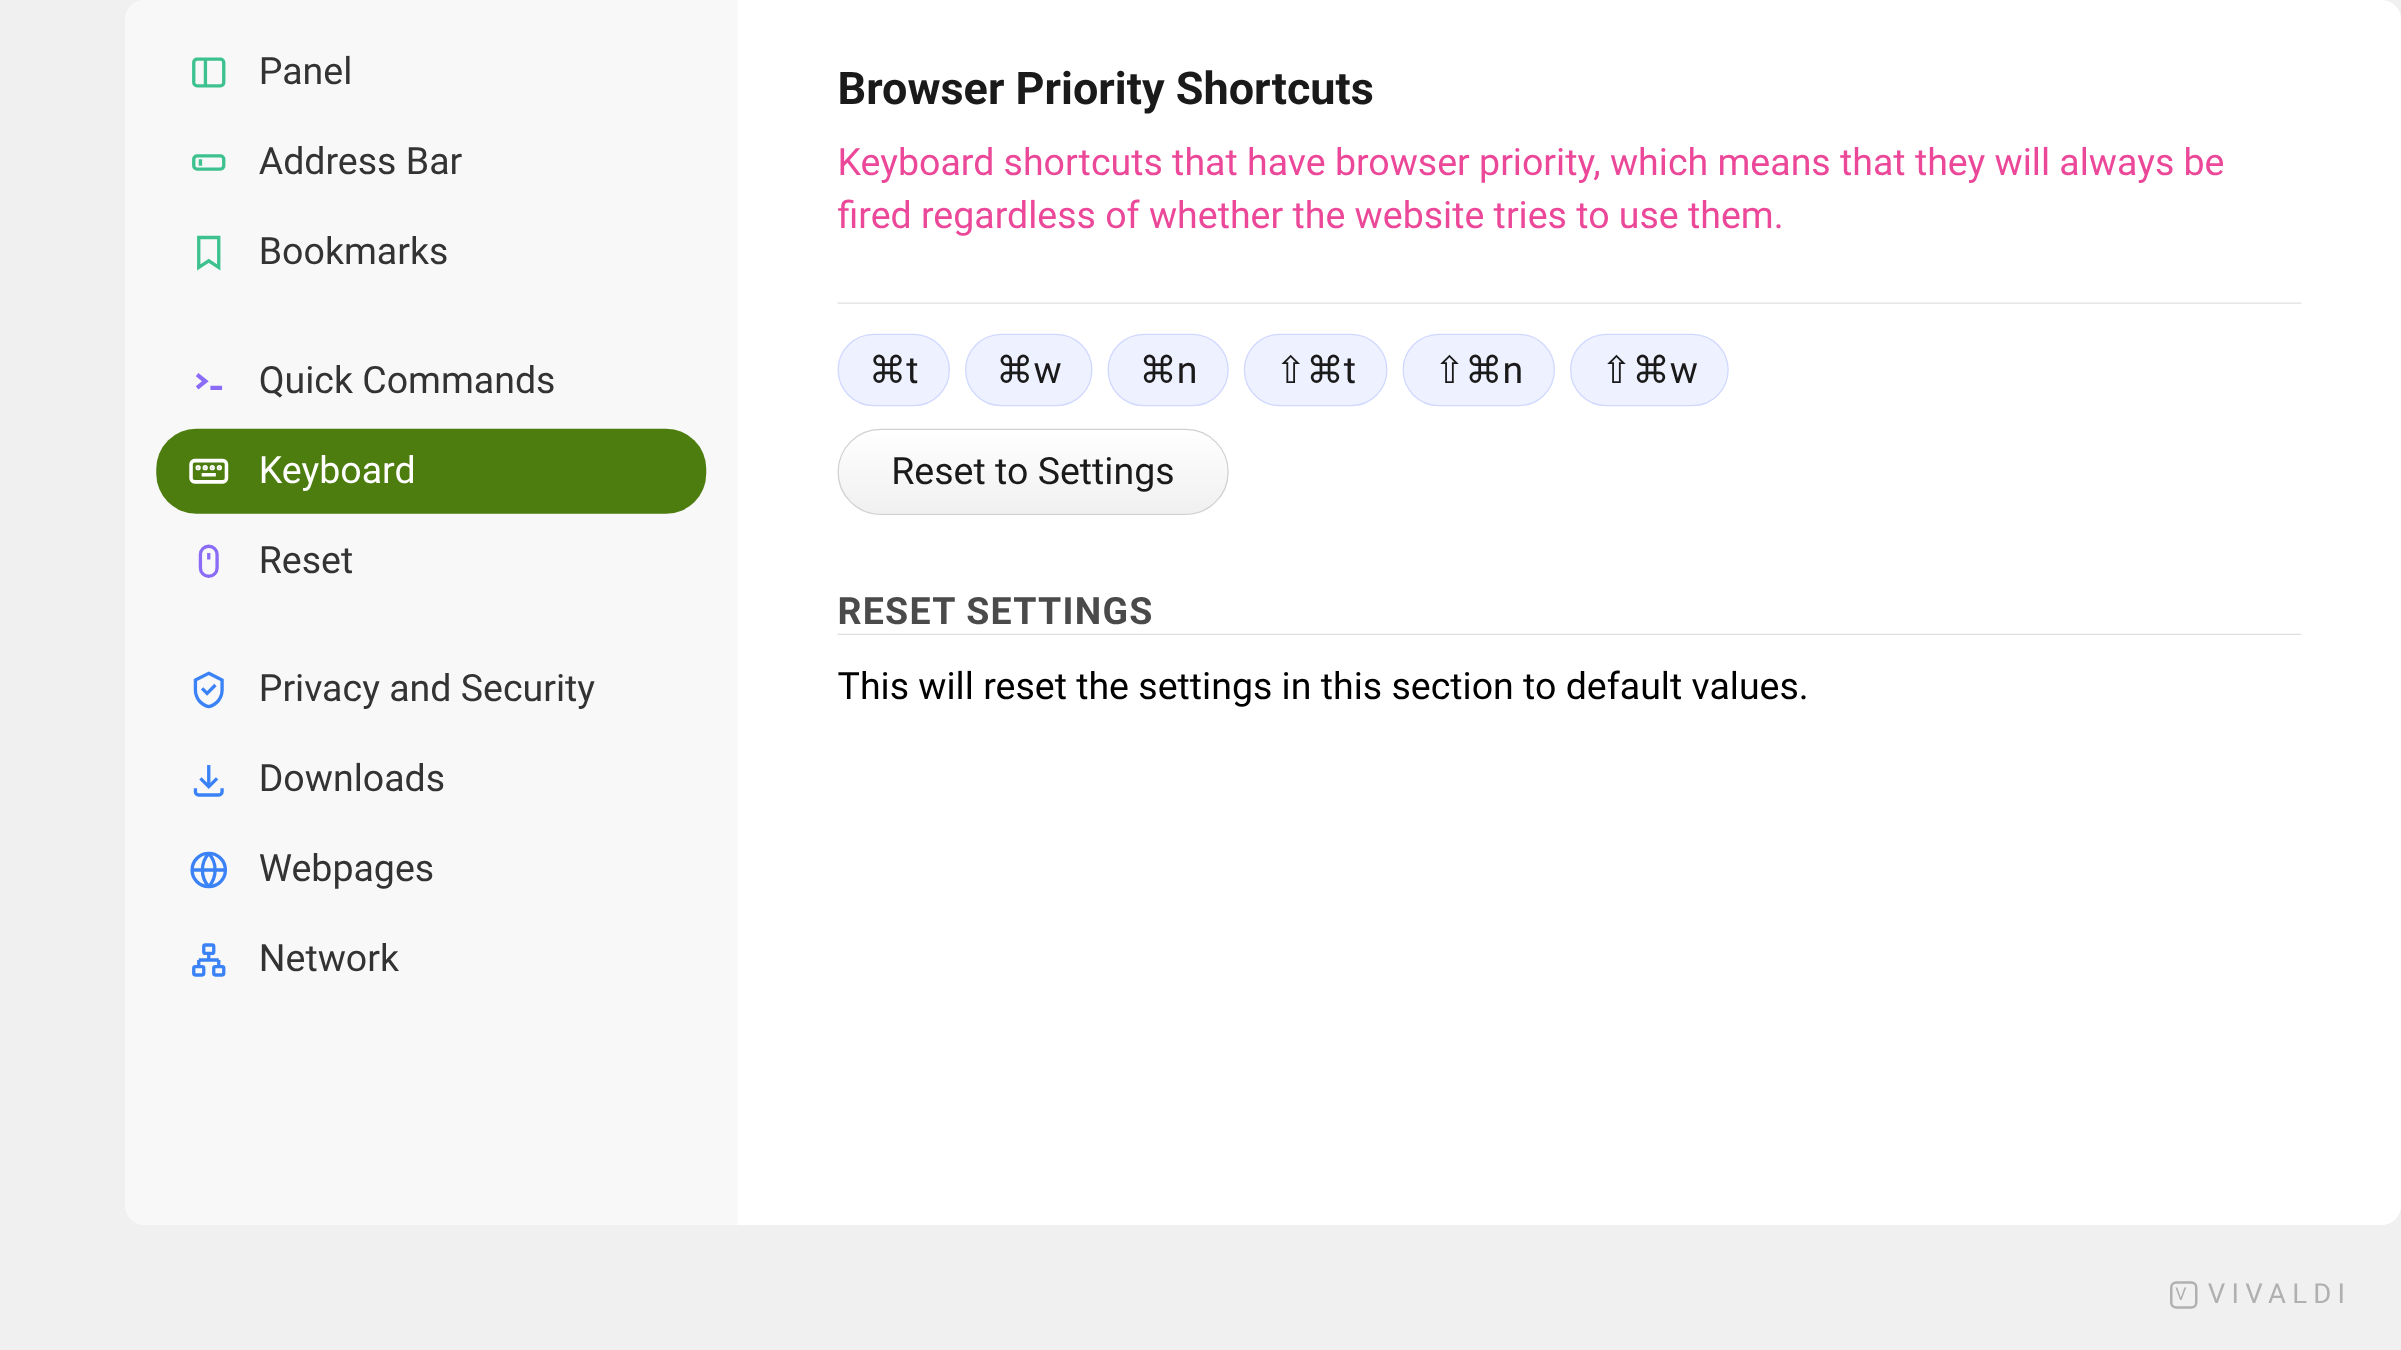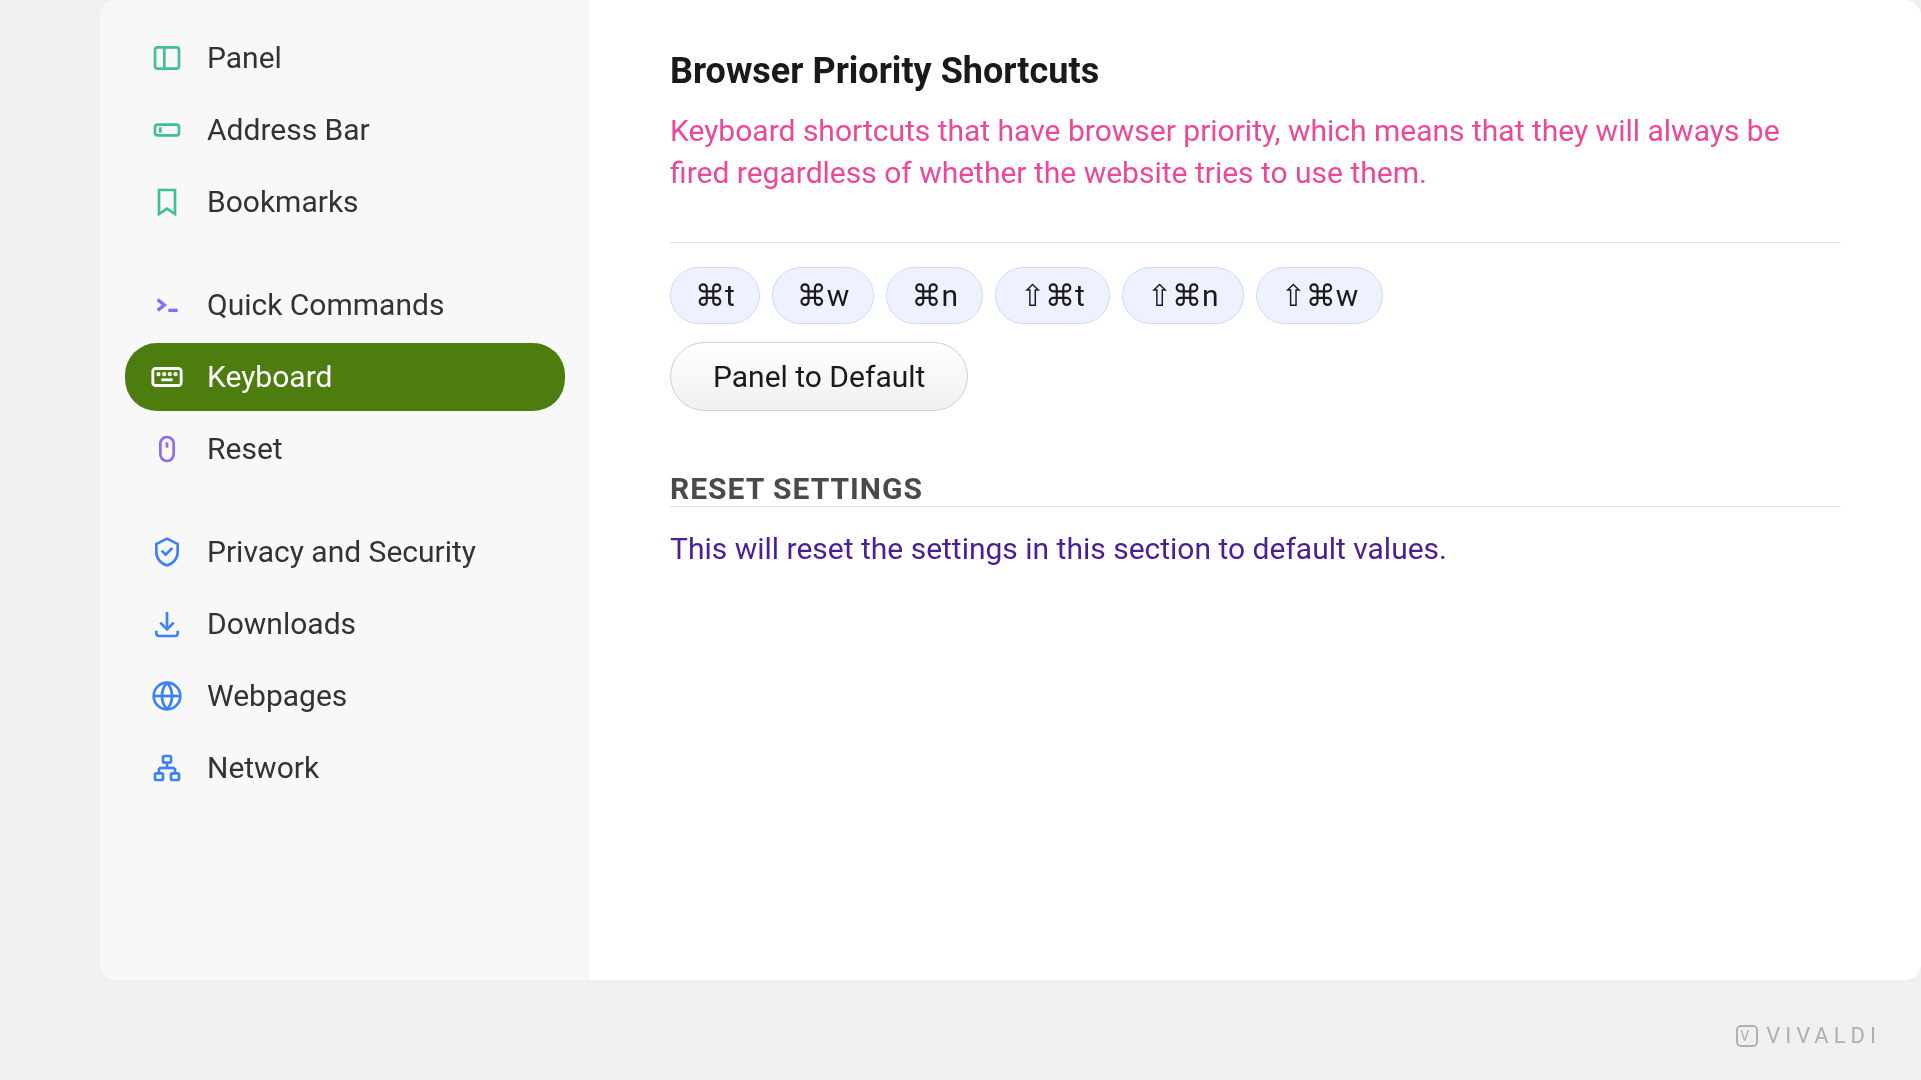--- a/index.html
+++ b/index.html
@@ -127,21 +127,21 @@
     .section-header {
       font-size: 30px;
       font-weight: 700;
       letter-spacing: 1px;
       color: #4a4a4a;
       margin-bottom: 0;
     }
     
     .reset-note {
       font-size: 30px;
-      color: #4c1d95;
+      color: #000000;
       margin-top: 22px;
     }
     
     .vivaldi-brand {
       position: absolute;
       bottom: 32px;
       right: 40px;
       display: flex;
       align-items: center;
       gap: 8px;
@@ -289,21 +289,21 @@
     
     <div class="shortcuts-row">
       <span class="shortcut-pill">⌘t</span>
       <span class="shortcut-pill">⌘w</span>
       <span class="shortcut-pill">⌘n</span>
       <span class="shortcut-pill">⇧⌘t</span>
       <span class="shortcut-pill">⇧⌘n</span>
       <span class="shortcut-pill">⇧⌘w</span>
     </div>
     
-    <button class="btn-default">Panel to Default</button>
+    <button class="btn-default">Reset to Settings</button>
     
     <h3 class="section-header">RESET SETTINGS</h3>
     
     <hr class="divider">
     
     
     <p class="reset-note">This will reset the settings in this section to default values.</p>
     
   </div>
 

